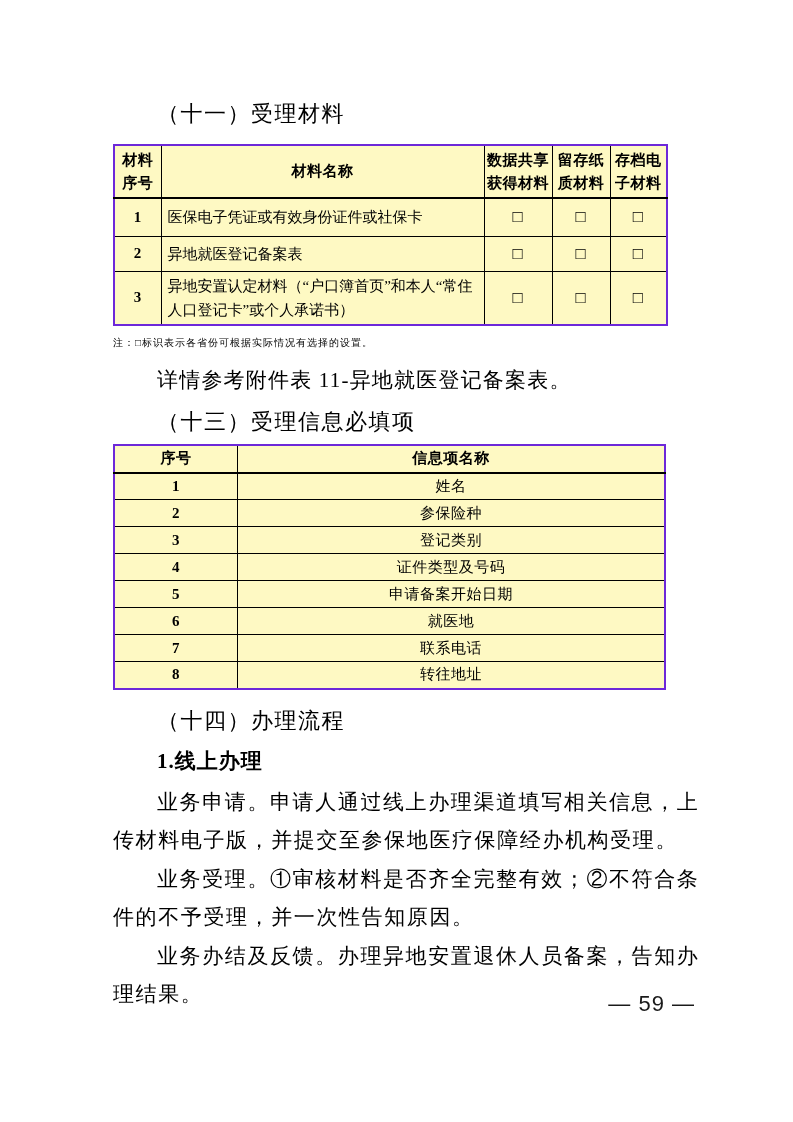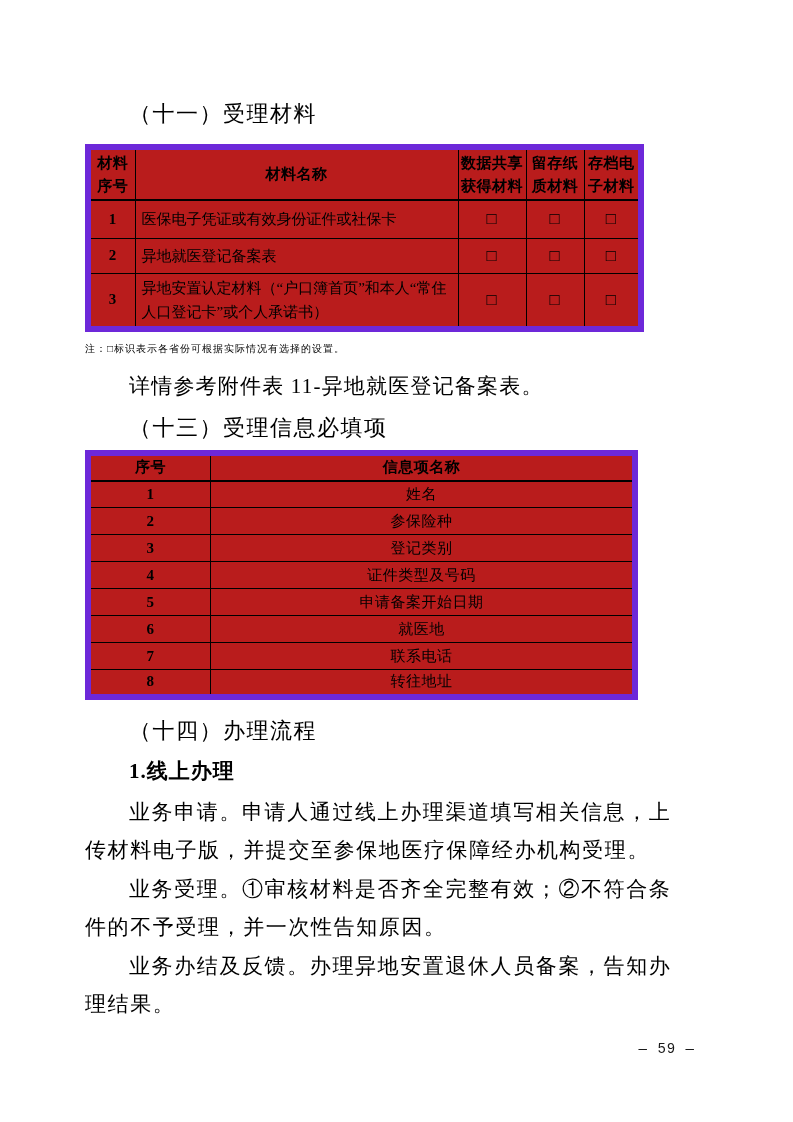--- a/index.html
+++ b/index.html
@@ -8,42 +8,42 @@
     position: relative;
     width: 793px;
     height: 1122px;
     margin: 0 auto;
     background: #ffffff;
     font-family: "Liberation Serif", "DejaVu Serif", serif;
     color: #000000;
     overflow: hidden;
   }
   .content {
-    padding: 100px 113px 0 85px;
+    padding: 100px 113px 0 113px;
   }
   
   .sec-heading {
     font-size: 22px;
     font-weight: normal;
     line-height: 28px;
     letter-spacing: 1.5px;
     text-indent: 44px;
     white-space: nowrap;
   }
   .h11 { margin-bottom: 16px; }
   .h12 { margin-top: 14px; }
   .h13 { margin-top: 14px; }
   .h14 { margin-top: 17px; }
   
   table {
     border-collapse: collapse;
     table-layout: fixed;
     width: 553px;
-    border: 6px solid #6d28d9;
-    background: #b91c1c;
+    border: 2px solid #6d28d9;
+    background: #fef9c3;
   }
   th, td {
     border: 1px solid #000;
     font-size: 15px;
     letter-spacing: 0.5px;
     vertical-align: middle;
     overflow: hidden;
   }
   thead th { font-weight: bold; text-align: center; border-bottom: 2px solid #000; line-height: 23px; }
   
@@ -94,24 +94,24 @@
   .body-line {
     font-size: 21px;
     letter-spacing: 1.6px;
     line-height: 38.5px;
     white-space: nowrap;
   }
   .body-line.indent { text-indent: 44px; }
   
   .page-number {
     position: absolute;
-    top: 1041px;
+    top: 991px;
     right: 98px;
-    font-family: Liberation Mono, monospace;
-    font-size: 14px;
+    font-family: Liberation Sans, sans-serif;
+    font-size: 22px;
     letter-spacing: 1px;
     color: #1a1a1a;
   }
 </style>
 </head>
 <body>
 
 <div class="page">
   <div class="content">
 

